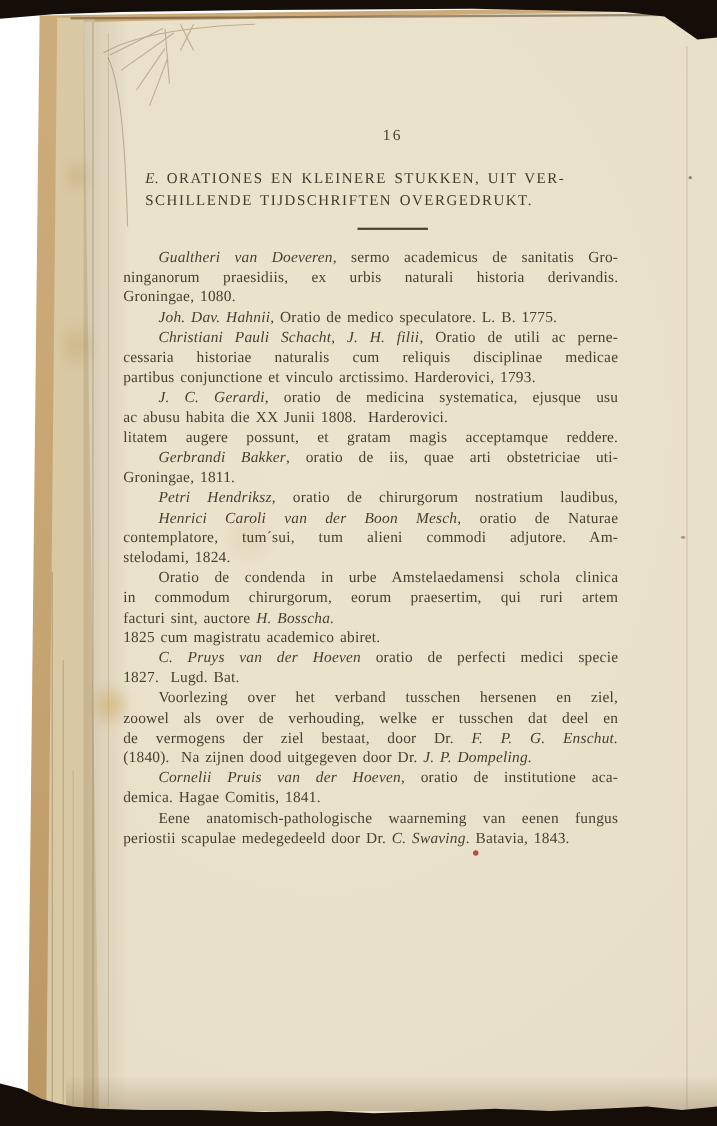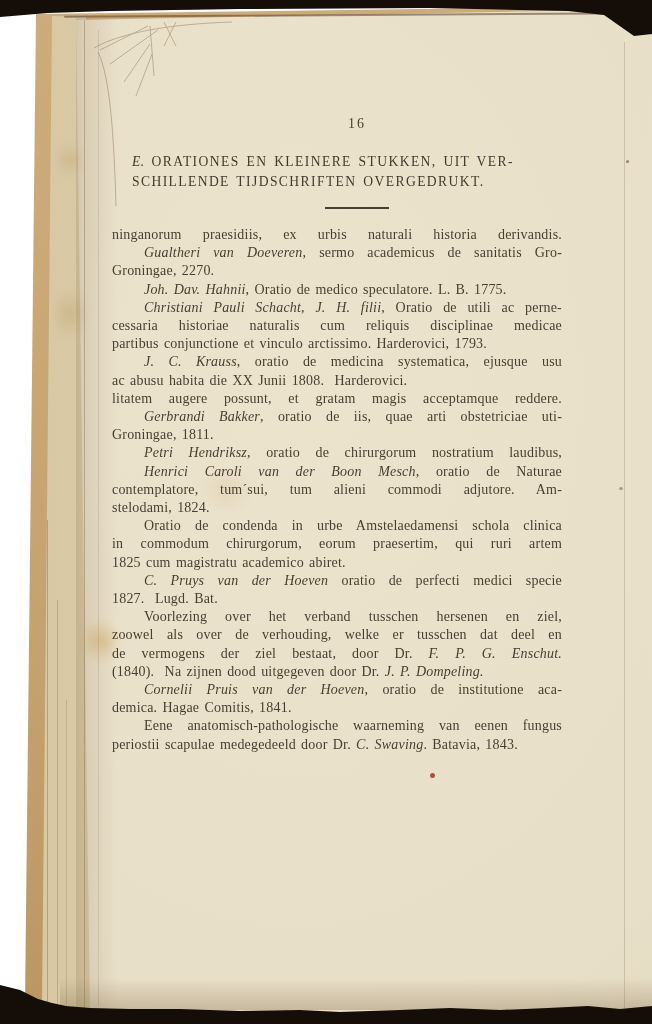--- a/index.html
+++ b/index.html
@@ -124,52 +124,53 @@
     <div class="head">
       <div class="pagenum">16</div>
       <div class="heading">
         <div><span class="it">E.</span> <span>ORATIONES EN KLEINERE STUKKEN, UIT VER-</span></div>
         <div>SCHILLENDE TIJDSCHRIFTEN OVERGEDRUKT.</div>
       </div>
       <div class="rule"></div>
     </div>
     <div class="body">
         <div>
+          <div class="tline pfirst"><span class="it">Gualtheri van Doeveren</span>, sermo academicus de sanitatis Gro-</div>
           <div class="tline">ninganorum praesidiis, ex urbis naturali historia derivandis.</div>
-          <div class="tline pfirst"><span class="it">Gualtheri van Doeveren</span>, sermo academicus de sanitatis Gro-</div>
-          <div class="tline plast">Groningae, 2270.</div>
+          <div class="tline plast">Groningae, 1080.</div>
         </div>
         <div>
           <div class="tline pfirst plast"><span class="it">Joh. Dav. Hahnii</span>, Oratio de medico speculatore. L. B. 1775.</div>
         </div>
         <div>
           <div class="tline pfirst"><span class="it">Christiani Pauli Schacht</span>, <span class="it">J. H. filii</span>, Oratio de utili ac perne-</div>
           <div class="tline">cessaria historiae naturalis cum reliquis disciplinae medicae</div>
           <div class="tline plast">partibus conjunctione et vinculo arctissimo. Harderovici, 1793.</div>
         </div>
         <div>
-          <div class="tline pfirst"><span class="it">J. C. Krauss</span>, oratio de medicina systematica, ejusque usu</div>
+          <div class="tline pfirst"><span class="it">J. C. Gerardi</span>, oratio de medicina systematica, ejusque usu</div>
           <div class="tline plast">ac abusu habita die XX Junii 1808.&nbsp; Harderovici.</div>
         </div>
         <div>
           <div class="tline">litatem augere possunt, et gratam magis acceptamque reddere.</div>
           <div class="tline pfirst"><span class="it">Gerbrandi Bakker</span>, oratio de iis, quae arti obstetriciae uti-</div>
           <div class="tline plast">Groningae, 1811.</div>
         </div>
         <div>
           <div class="tline pfirst"><span class="it">Petri Hendriksz</span>, oratio de chirurgorum nostratium laudibus,</div>
         </div>
         <div>
           <div class="tline pfirst"><span class="it">Henrici Caroli van der Boon Mesch</span>, oratio de Naturae</div>
           <div class="tline">contemplatore, tum´sui, tum alieni commodi adjutore. Am-</div>
           <div class="tline plast">stelodami, 1824.</div>
         </div>
         <div>
           <div class="tline pfirst">Oratio de condenda in urbe Amstelaedamensi schola clinica</div>
           <div class="tline">in commodum chirurgorum, eorum praesertim, qui ruri artem</div>
+          <div class="tline plast">facturi sint, auctore <span class="it">H. Bosscha.</span></div>
         </div>
         <div>
           <div class="tline plast">1825 cum magistratu academico abiret.</div>
         </div>
         <div>
           <div class="tline pfirst"><span class="it">C. Pruys van der Hoeven</span> oratio de perfecti medici specie</div>
           <div class="tline plast">1827.&nbsp; Lugd. Bat.</div>
         </div>
         <div>
           <div class="tline pfirst">Voorlezing over het verband tusschen hersenen en ziel,</div>

